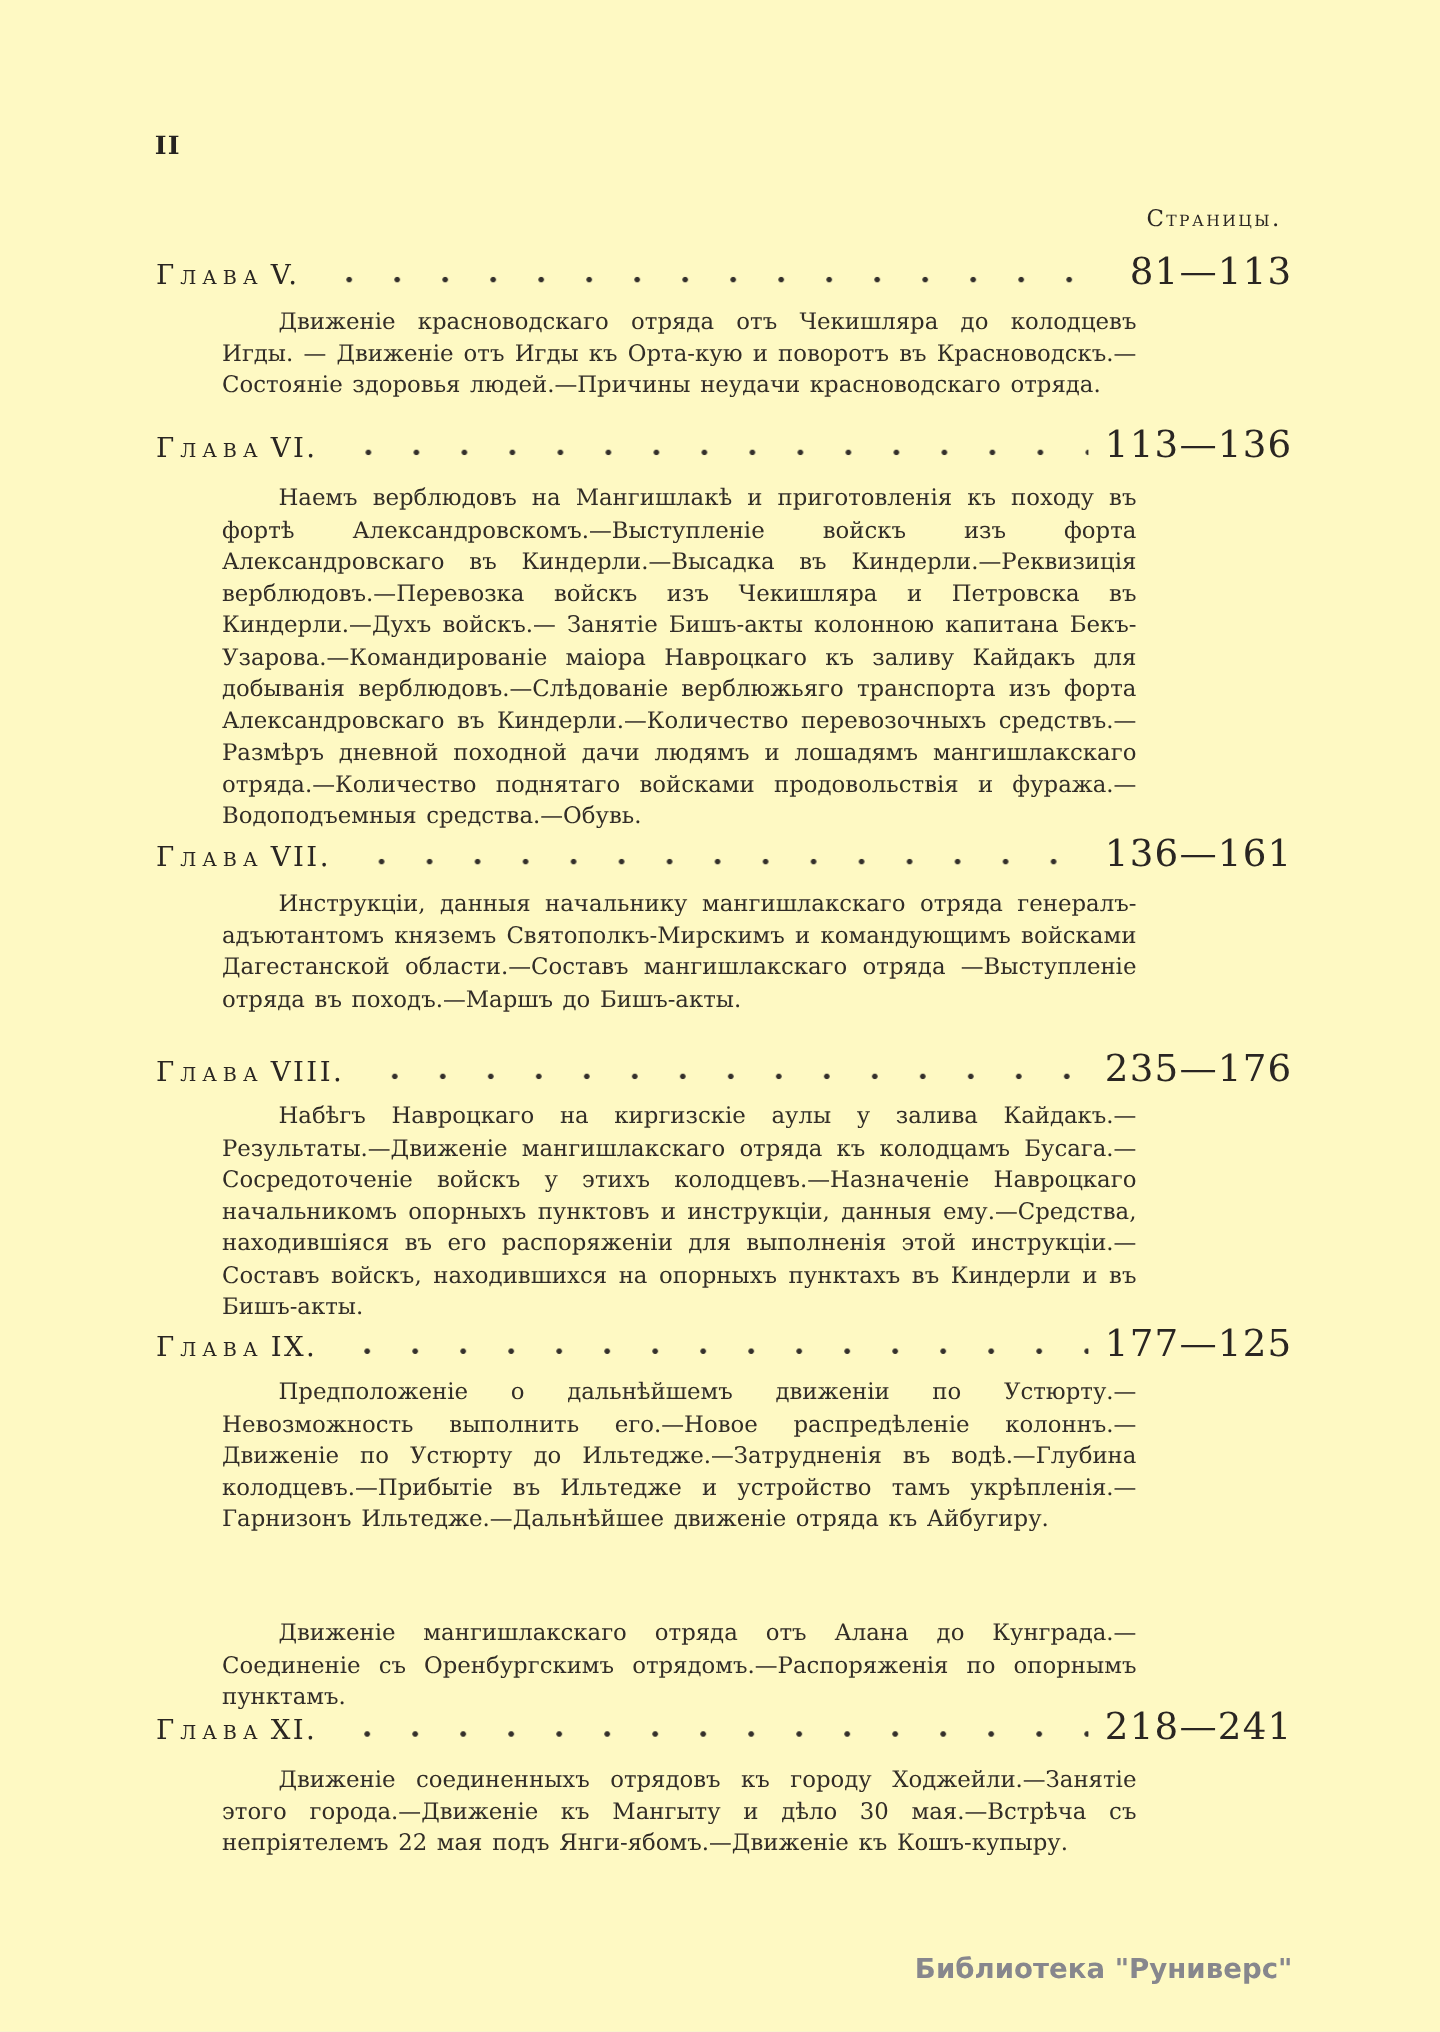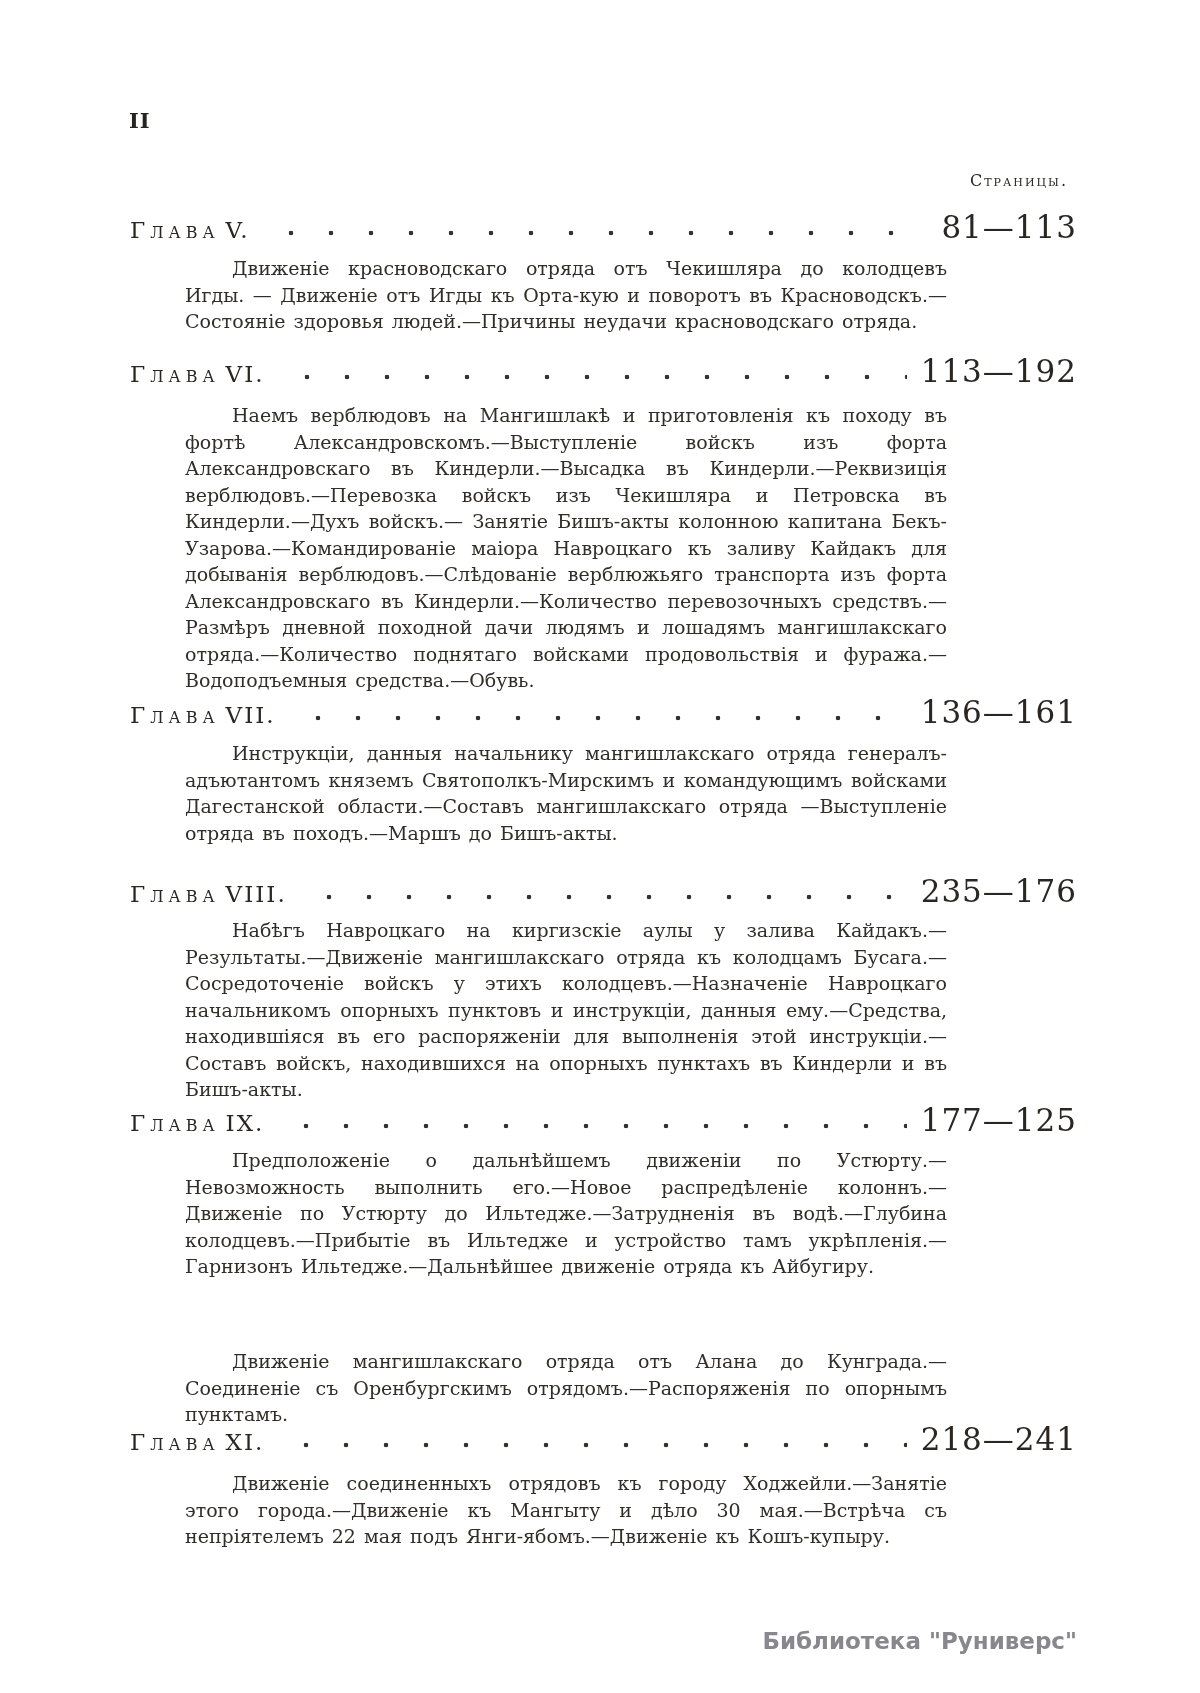--- a/index.html
+++ b/index.html
@@ -5,38 +5,38 @@
   html,body{margin:0;padding:0;}
   body{
     background:#e8e8e6;
     font-family:"DejaVu Serif", serif;
   }
   .page{
     position:relative;
     width:1200px;
     height:1693px;
     margin:0 auto;
-    background:#ffffff;
+    background:#fef9c3;
     overflow:hidden;
     color:#2e2a25;
   }
   .page-number{
     position:absolute;
     left:129px;
     top:108px;
     font-size:21px;
     font-weight:bold;
     letter-spacing:1px;
     color:#262320;
   }
   .col-header{
     position:absolute;
     top:171px;
     right:132px;
-    font-size:16px;
+    font-size:19px;
     font-variant:small-caps;
     letter-spacing:2px;
     color:#2b2723;
   }
   .entry-head{
     position:absolute;
     left:130px;
     right:123px;
     height:34px;
     display:flex;
@@ -105,21 +105,21 @@
   <div class="entry-head" style="top:209px">
     <span><span class="ch-word">Глава</span><span class="ch-num">V.</span></span>
     <span class="leader"></span>
     <span class="pages">81—113</span>
   </div>
   <p class="summary" style="top:255px">Движеніе красноводскаго отряда отъ Чекишляра до колодцевъ Игды. — Движеніе отъ Игды къ Орта-кую и поворотъ въ Красноводскъ.—Состояніе здоровья людей.—Причины неудачи красноводскаго отряда.</p>
 
   <div class="entry-head" style="top:353px">
     <span><span class="ch-word">Глава</span><span class="ch-num">VI.</span></span>
     <span class="leader"></span>
-    <span class="pages">113—192</span>
+    <span class="pages">113—136</span>
   </div>
   <p class="summary" style="top:402px">Наемъ верблюдовъ на Мангишлакѣ и приготовленія къ походу въ фортѣ Александровскомъ.—Выступленіе войскъ изъ форта Александровскаго въ Киндерли.—Высадка въ Киндерли.—Реквизиція верблюдовъ.—Перевозка войскъ изъ Чекишляра и Петровска въ Киндерли.—Духъ войскъ.— Занятіе Бишъ-акты колонною капитана Бекъ-Узарова.—Командированіе маіора Навроцкаго къ заливу Кайдакъ для добыванія верблюдовъ.—Слѣдованіе верблюжьяго транспорта изъ форта Александровскаго въ Киндерли.—Количество перевозочныхъ средствъ.—Размѣръ дневной походной дачи людямъ и лошадямъ мангишлакскаго отряда.—Количество поднятаго войсками продовольствія и фуража.—Водоподъемныя средства.—Обувь.</p>
 
   <div class="entry-head" style="top:694px">
     <span><span class="ch-word">Глава</span><span class="ch-num">VII.</span></span>
     <span class="leader"></span>
     <span class="pages">136—161</span>
   </div>
   <p class="summary" style="top:740px">Инструкціи, данныя начальнику мангишлакскаго отряда генералъ-адъютантомъ княземъ Святополкъ-Мирскимъ и командующимъ войсками Дагестанской области.—Составъ мангишлакскаго отряда —Выступленіе отряда въ походъ.—Маршъ до Бишъ-акты.</p>
 

